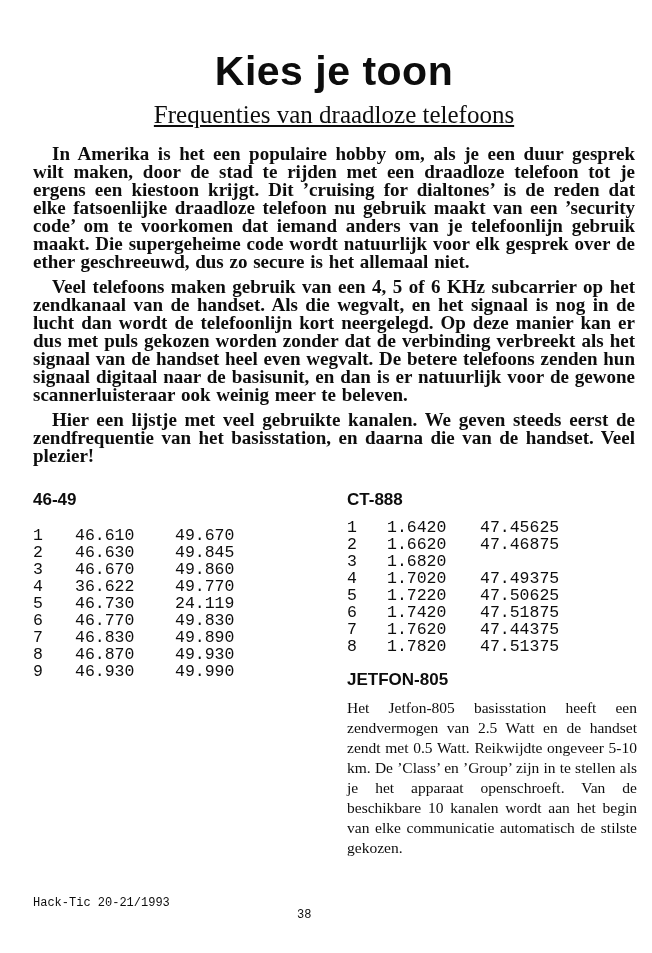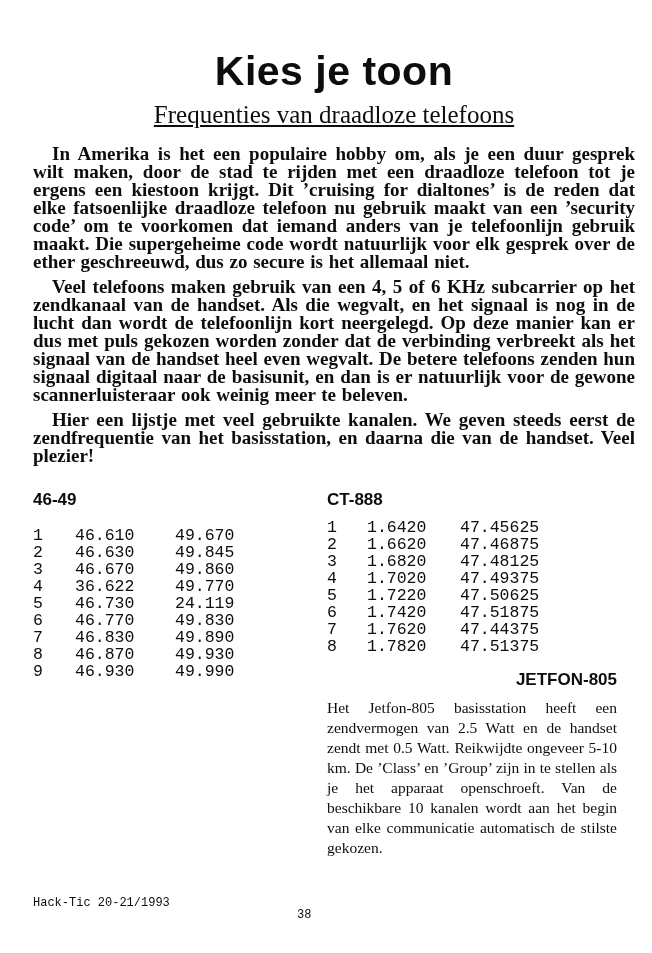--- a/index.html
+++ b/index.html
@@ -46,21 +46,21 @@
     font-size: 19px;
     font-weight: bold;
     line-height: 18px;
     text-align: justify;
     text-indent: 19px;
     margin: 0 0 7px 0;
     word-spacing: 1px;
   }
   .columns {
     display: flex;
-    gap: 12px;
+    gap: 32px;
     margin-top: 26px;
   }
   .col-left  { width: 282px; flex: none; }
   .col-right { width: 290px; flex: none; }
   h3.sec-heading {
     font-family: "Liberation Sans", sans-serif;
     font-weight: bold;
     font-size: 17px;
     margin: 0 0 9px 0;
     line-height: 1.1;
@@ -75,21 +75,21 @@
     font-family: "Liberation Mono", monospace;
     font-size: 16.5px;
     line-height: 17px;
     white-space: nowrap;
   }
   .freq-table .trow { display: grid; }
   .table-4649  { margin-top: 17px; }
   .table-4649  .trow { grid-template-columns: 42px 100px auto; }
   .table-ct888 { margin-top: 5px; margin-bottom: 7px; }
   .table-ct888 .trow { grid-template-columns: 40px 93px auto; }
-  .jetfon-heading { margin-top: 16px !important; text-align: right; }
+  .jetfon-heading { margin-top: 16px !important; }
   .footer {
     position: absolute;
     left: 33px;
     right: 33px;
     bottom: 41px;
     height: 18px;
     font-family: "Liberation Mono", monospace;
     font-size: 12px;
     line-height: 18px;
   }
@@ -182,21 +182,20 @@
               <span>47.45625</span>
             </div>
             <div class="trow">
               <span>2</span>
               <span>1.6620</span>
               <span>47.46875</span>
             </div>
             <div class="trow">
               <span>3</span>
               <span>1.6820</span>
-              <span>47.48125</span>
             </div>
             <div class="trow">
               <span>4</span>
               <span>1.7020</span>
               <span>47.49375</span>
             </div>
             <div class="trow">
               <span>5</span>
               <span>1.7220</span>
               <span>47.50625</span>

